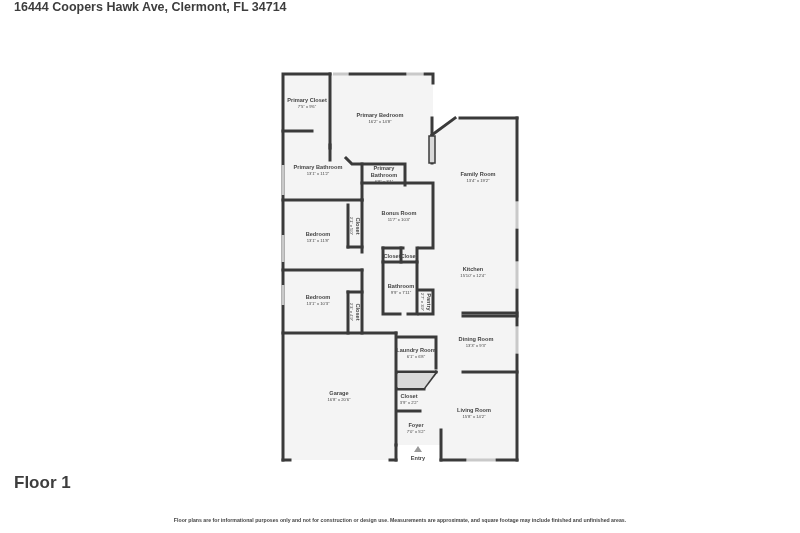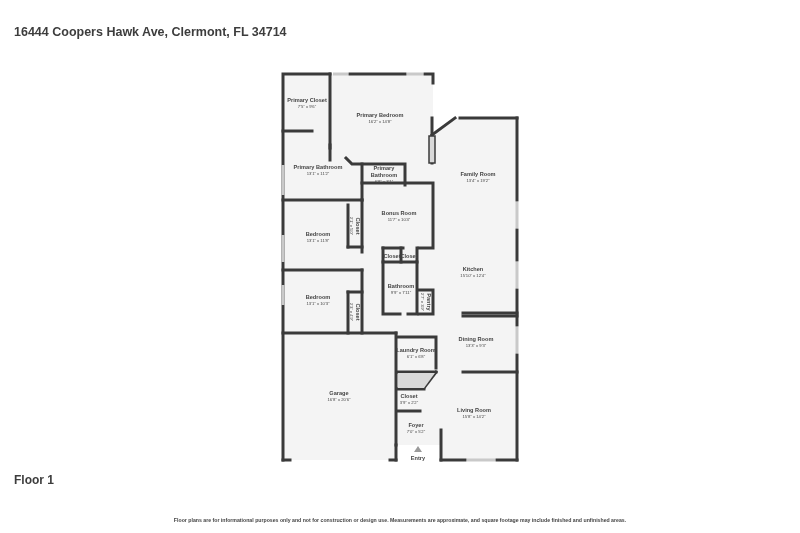--- a/index.html
+++ b/index.html
@@ -1,19 +1,19 @@
 <!DOCTYPE html>
 <html><head>
 <meta charset="utf-8">
 <style>
   html, body { margin:0; padding:0; }
   body { width:800px; height:533px; background:#ffffff; position:relative; overflow:hidden;
          font-family:"Liberation Sans", sans-serif; color:#333; }
-  .title { position:absolute; left:14px; top:25px; font-size:12.5px; font-weight:bold; color:#3d3d3d; }
-  .floor { position:absolute; left:14px; top:473px; font-size:12px; font-weight:bold; color:#3d3d3d; }
+  .title { position:absolute; left:14px; top:0; font-size:12.5px; font-weight:bold; color:#3d3d3d; }
+  .floor { position:absolute; left:14px; top:473px; font-size:17px; font-weight:bold; color:#3d3d3d; }
   .disclaimer { position:absolute; left:0; width:800px; top:517px; text-align:center; font-size:5.2px; color:#444; font-weight:bold; }
   svg.plan { position:absolute; left:0; top:0; }
   .rl { position:absolute; text-align:center; transform:translate(-50%,-50%); white-space:nowrap; color:#444; }
   .rl .n { font-size:5.6px; font-weight:bold; display:block; line-height:7px; }
   .rl .d { font-size:4.2px; display:block; line-height:5px; }
   .rot { transform:translate(-50%,-50%) rotate(90deg); }
 </style>
 </head>
 <body>
 

